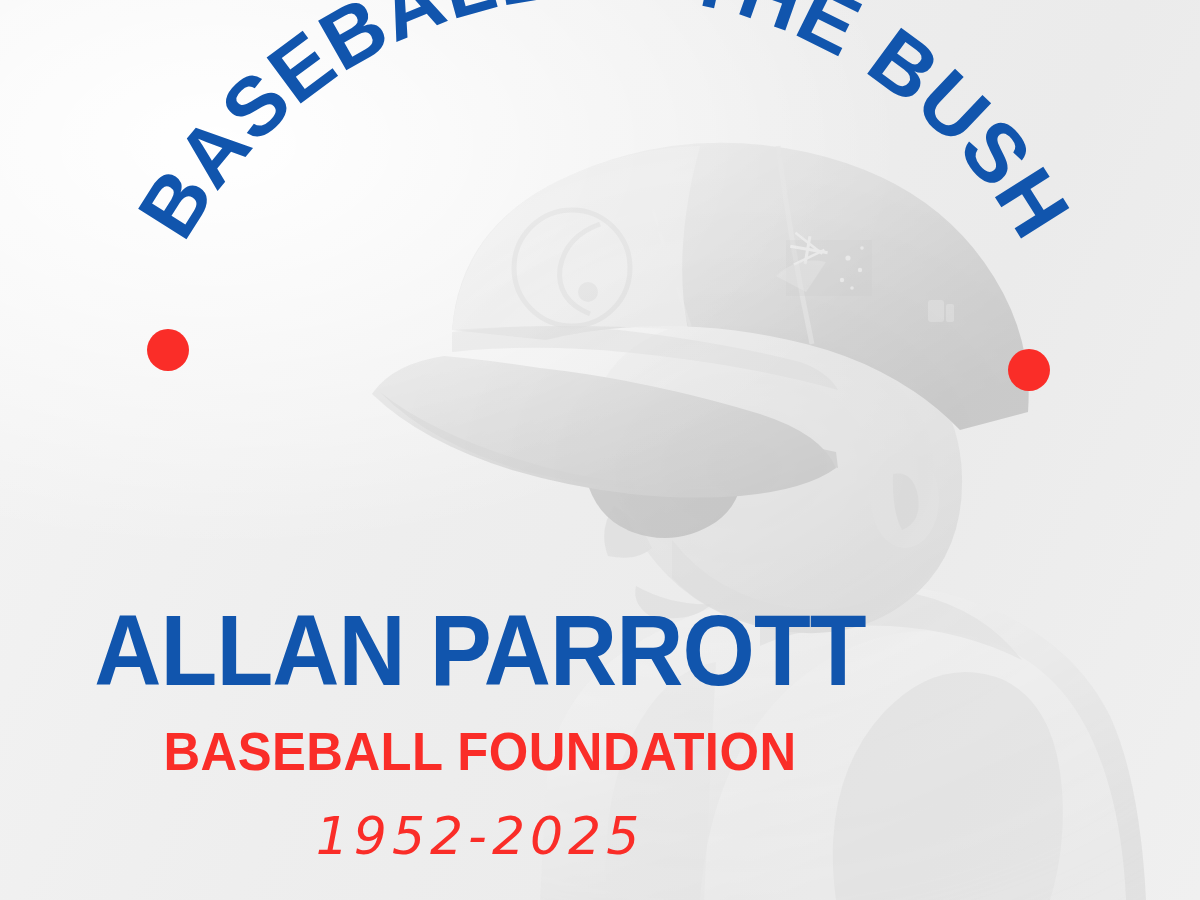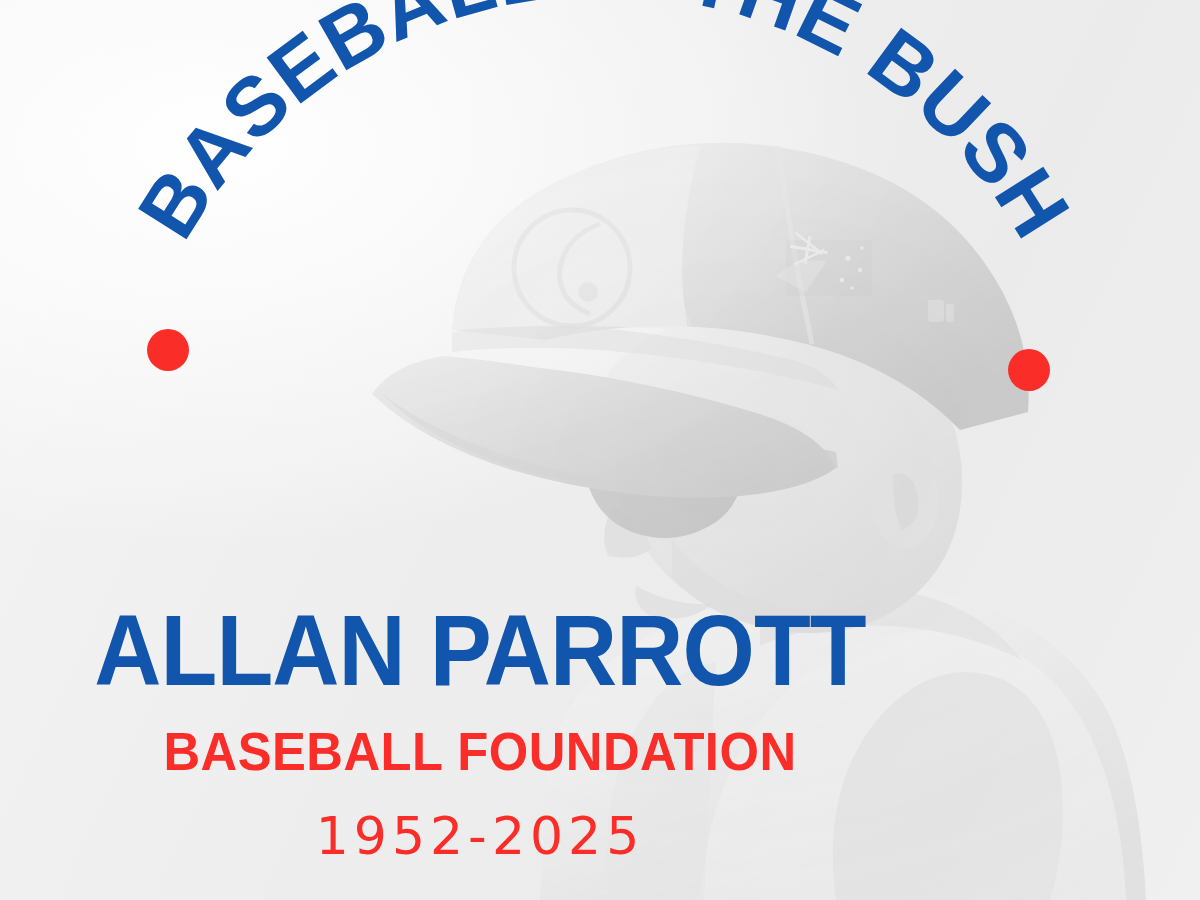--- a/index.html
+++ b/index.html
@@ -100,20 +100,21 @@
   }
   .years-line {
     margin-top: 32px;
     font-family: "DejaVu Sans", "Liberation Sans", sans-serif;
     font-weight: 400;
     font-size: 52px;
     line-height: 52px;
     letter-spacing: 5px;
     color: #fa2d28;
     white-space: nowrap;
+    font-style: italic;
   }
 </style>
 </head>
 <body>
 
 <div id="poster" style="background: rgb(239, 239, 239);">
 
   <div class="photo-layer">
     <div class="photo-wash"></div>
 

